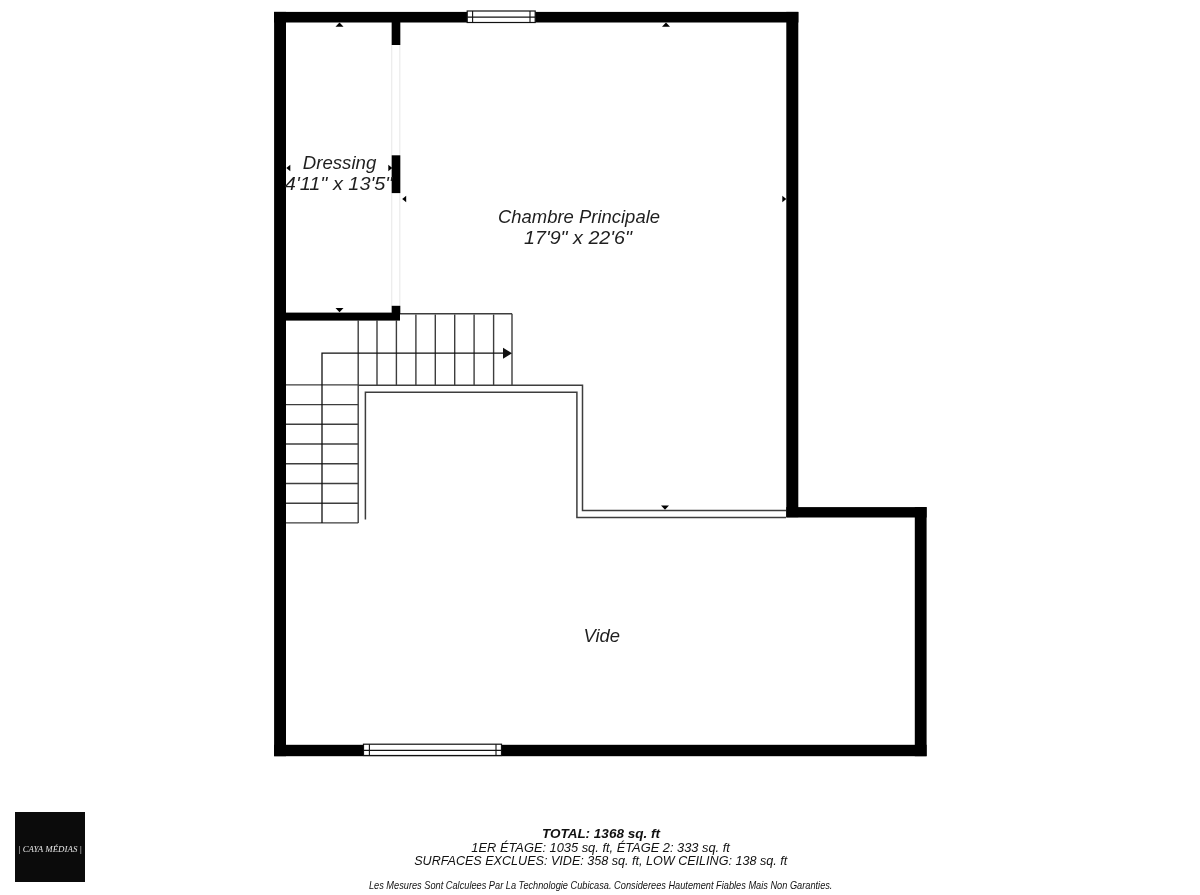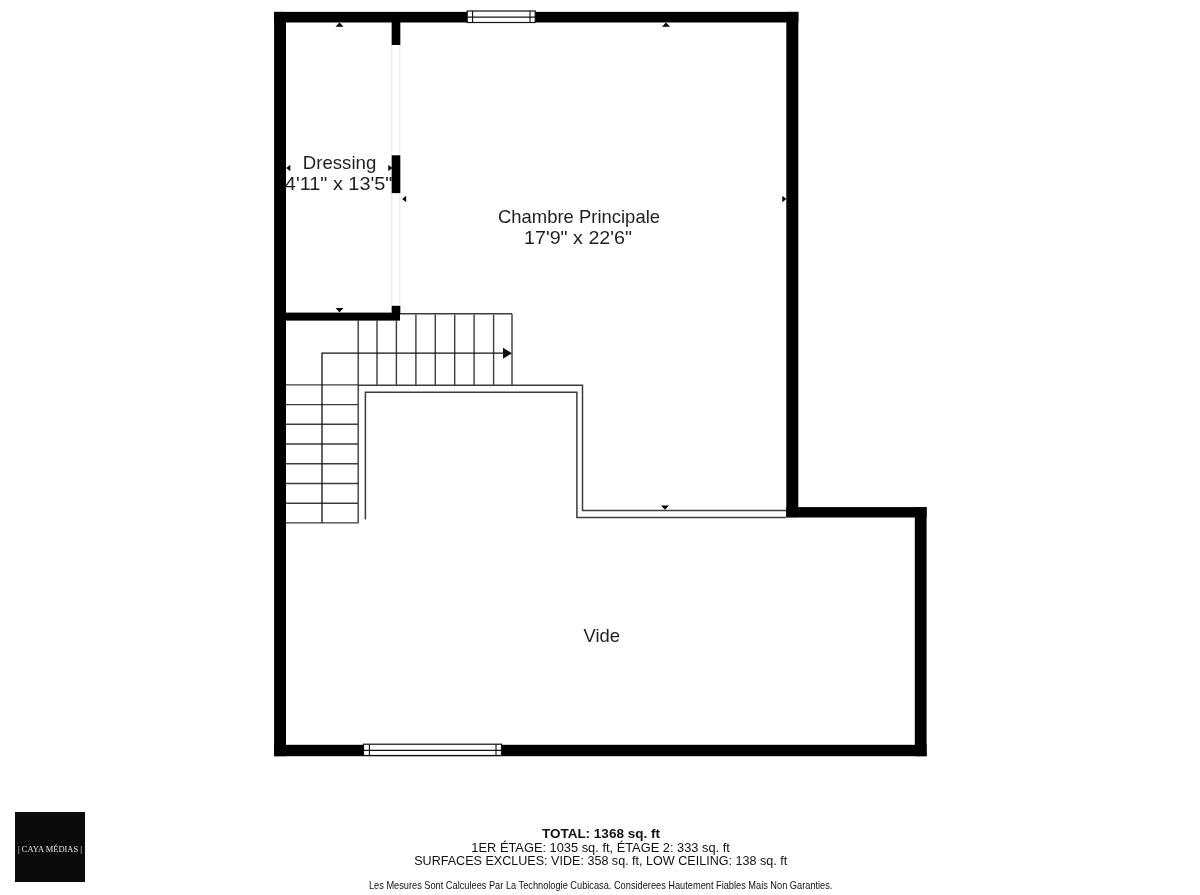--- a/index.html
+++ b/index.html
@@ -1,17 +1,17 @@
 <!DOCTYPE html>
 <html><head>
 <meta charset="utf-8">
 <style>
   html,body{margin:0;padding:0;background:#ffffff;}
   .page{position:relative;width:1200px;height:895px;background:#fff;overflow:hidden;
-        font-family:"Liberation Sans", sans-serif;}
+        font-family:"Liberation Sans", sans-serif;font-style:italic;}
   svg{display:block;}
 </style>
 </head>
 <body>
 <div class="page">
 <svg width="1200" height="895" viewBox="0 0 1200 895">
   <rect x="0" y="0" width="1200" height="895" fill="#ffffff"></rect>
 
   <line x1="391.7" y1="22" x2="391.7" y2="312.5" stroke="#ededed" stroke-width="1.3"></line>
   <line x1="399.8" y1="22" x2="399.8" y2="312.5" stroke="#ededed" stroke-width="1.3"></line>

